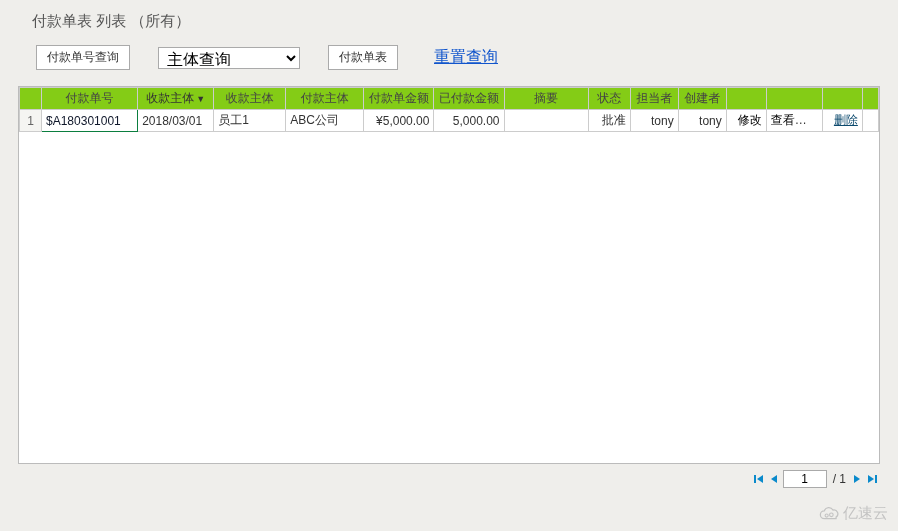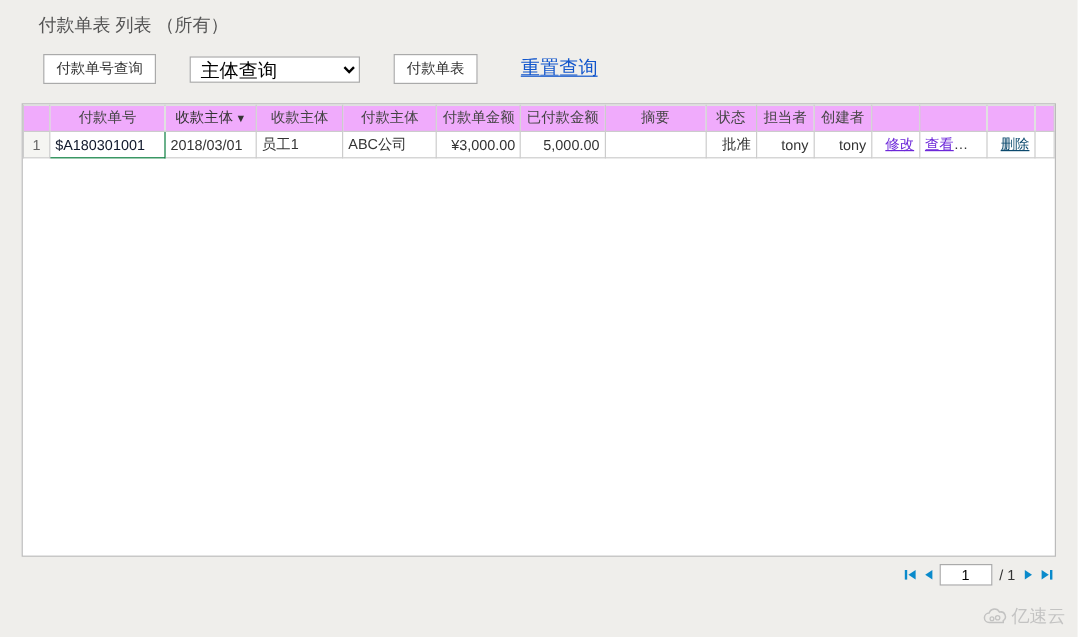--- a/index.html
+++ b/index.html
@@ -64,21 +64,21 @@
     table.grid th, table.grid td {
       border: 1px solid #ccc;
       padding: 2px 4px;
       font-size: 12px;
       height: 21px;
       overflow: hidden;
       white-space: nowrap;
       text-overflow: ellipsis;
     }
     table.grid th {
-      background: #f0abfc;
+      background: #84cc16;
       font-weight: normal;
       text-align: center;
       color: #444;
     }
     th.select-corner {
       background: linear-gradient(135deg, #f5f5f2 0%, #f5f5f2 48%, #999 50%, #f5f5f2 52%, #f5f5f2 100%);
     }
     .row-index {
       text-align: center;
       background: #f5f5f2;
@@ -93,21 +93,21 @@
     }
     .sort-arrow::after {
       content: "▼";
       font-size: 9px;
       margin-left: 2px;
       color: #333;
     }
     th.active-col { color: #0b7e3f; }
     .amount-cell { text-align: right; padding-right: 8px; }
     .center-cell { text-align: right; }
-    .link-blue { color: #6d28d9; text-decoration: underline; cursor: pointer; }
+    .link-blue { color: #000000; cursor: pointer; }
     .link-orange { color: #0c4a6e; text-decoration: underline; cursor: pointer; }
 
     .pager {
       display: flex;
       justify-content: flex-end;
       align-items: center;
       gap: 4px;
       padding: 6px 20px 0 0;
       font-size: 12px;
       color: #333;
@@ -190,21 +190,21 @@
         <th></th>
       </tr>
     </thead>
     <tbody>
       <tr>
         <td class="row-index">1</td>
         <td class="cell-selected">$A180301001</td>
         <td>2018/03/01</td>
         <td>员工1</td>
         <td>ABC公司</td>
-        <td class="amount-cell">¥3,000.00</td>
+        <td class="amount-cell">¥5,000.00</td>
         <td class="amount-cell">5,000.00</td>
         <td></td>
         <td class="center-cell">批准</td>
         <td class="center-cell">tony</td>
         <td class="center-cell">tony</td>
         <td class="center-cell"><span class="link-blue">修改</span></td>
         <td class="center-cell"><span class="link-blue">查看打印</span></td>
         <td class="center-cell"><span class="link-orange">删除</span></td>
         <td></td>
       </tr>

